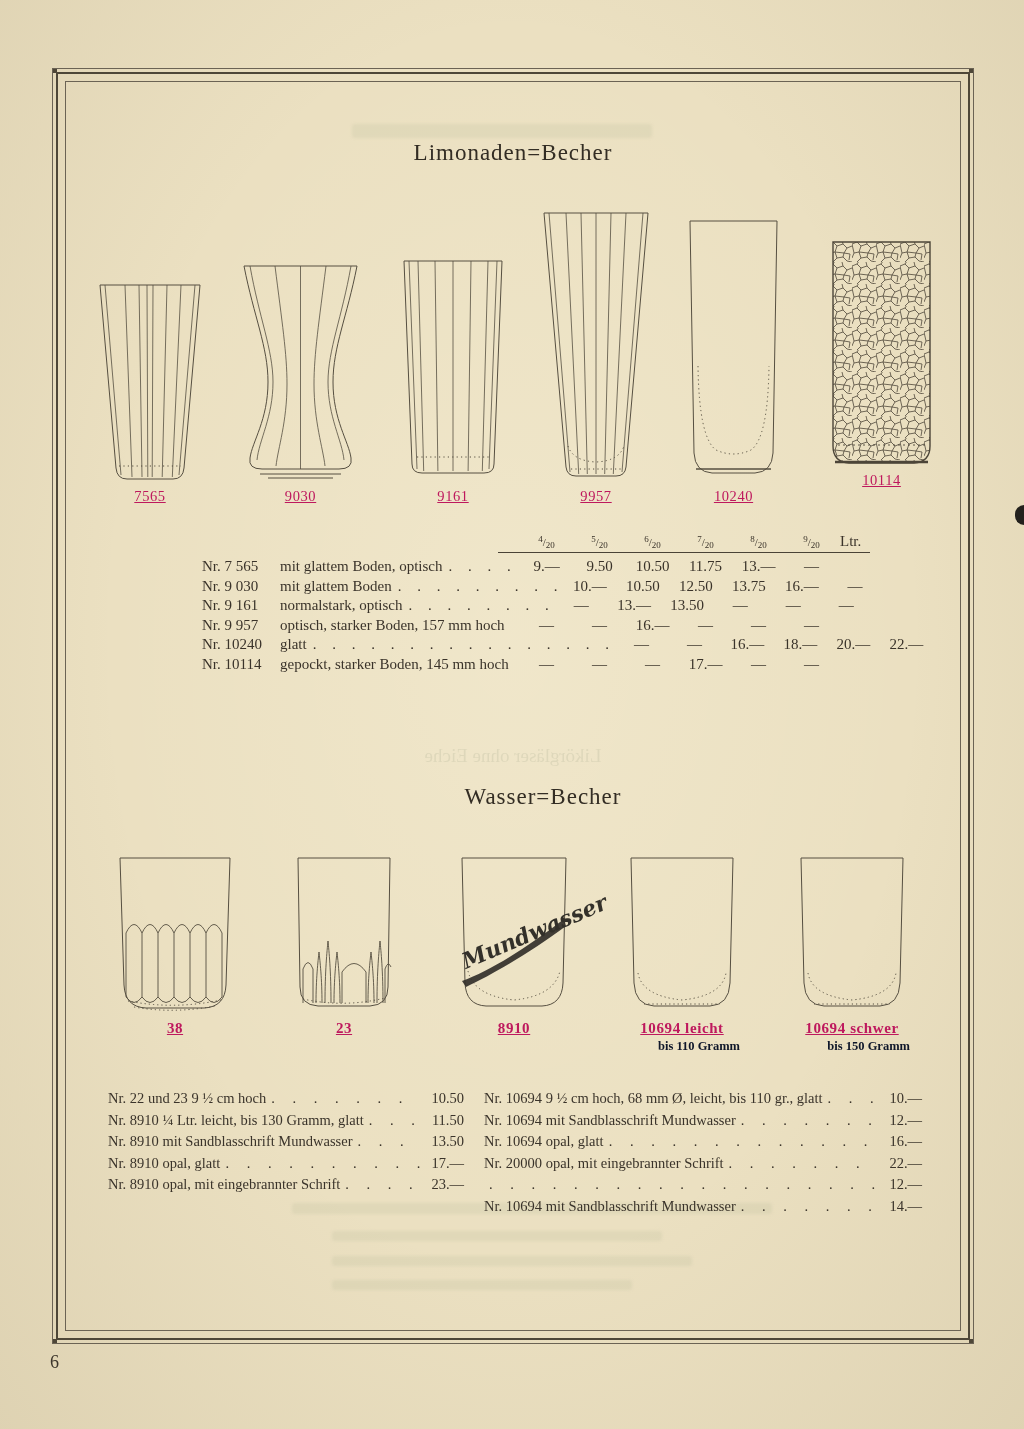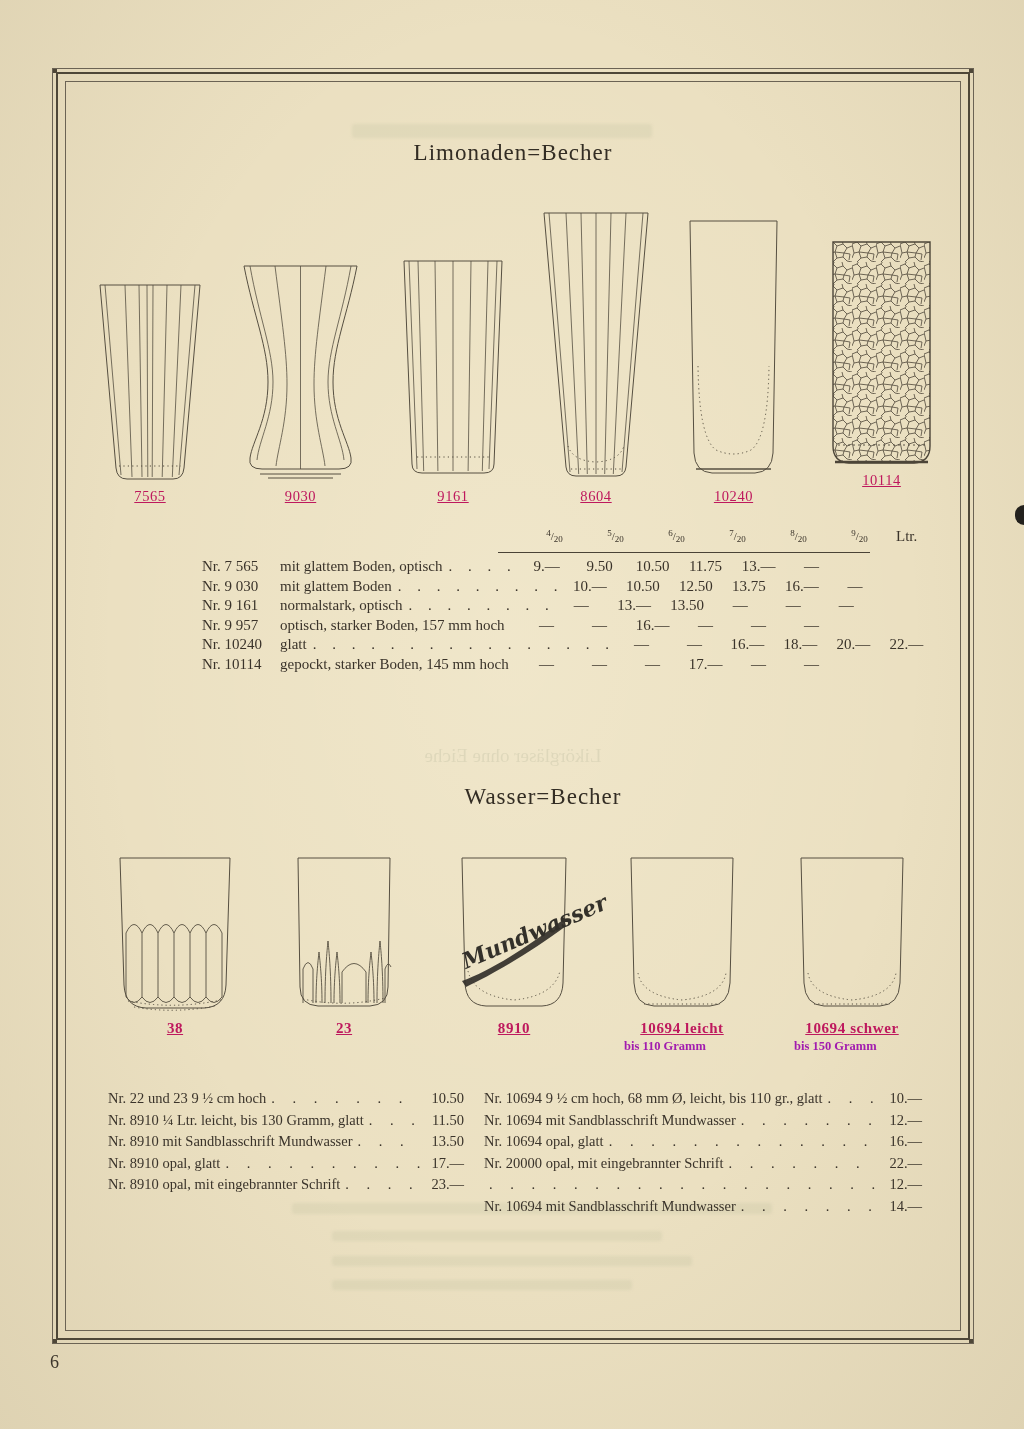--- a/index.html
+++ b/index.html
@@ -17,26 +17,26 @@
   .f2{position:absolute;inset:4px;border:2.5px solid #4e4738;}
   .f3{position:absolute;inset:13px;border:1px solid #6b6354;}
   .cnr{position:absolute;width:4px;height:4px;background:#4e4738;}
   .cnr.tl{left:1px;top:1px}.cnr.tr{right:1px;top:1px}.cnr.bl{left:1px;bottom:1px}.cnr.br{right:1px;bottom:1px}
   
   .sec-title{position:absolute;left:0;width:100%;text-align:center;
     font-size:23px;letter-spacing:1px;color:#332d24;}
   
   .glass-label{position:absolute;text-align:center;font-size:14.5px;letter-spacing:.6px;color:#be185d;text-decoration:underline;}
   .glass-label.bold{font-weight:bold;font-size:15px;}
-  .sub-label{position:absolute;text-align:left;font-size:12.5px;font-weight:bold;color:#a21caf;}
+  .sub-label{position:absolute;text-align:right;font-size:12.5px;font-weight:bold;color:#0f172a;}
   svg.glass{position:absolute;overflow:visible;}
   svg.glass *{vector-effect:none;}
   
   .ptable{position:absolute;left:150px;top:460px;width:680px;font-size:15px;}
-  .phead{position:relative;display:flex;align-items:flex-start;height:22px;gap:8px;}
+  .phead{position:relative;display:flex;align-items:flex-end;height:22px;}
   .phead .spacer{flex:0 0 318px;}
   .fcol{flex:0 0 53px;text-align:center;font-size:11px;}
   .frac sup{font-size:9px;vertical-align:4px;}
   .frac sub{font-size:9px;vertical-align:-2px;}
   .unit{font-size:15px;padding-left:2px;}
   .prule{position:absolute;left:296px;width:372px;bottom:-3px;border-bottom:1.2px solid #4a4336;}
   .prow{display:flex;height:19.5px;line-height:19.5px;white-space:nowrap;}
   .prow .nr{flex:0 0 78px;}
   .prow .descwrap{flex:0 0 240px;display:flex;overflow:visible;}
   .prow .desc{white-space:nowrap;}
@@ -113,21 +113,21 @@
 
   <svg class="glass" style="left:488px;top:142px;" width="112" height="270" viewBox="0 0 112 270">
     <g stroke="#564f41" stroke-width="1" fill="none" stroke-linejoin="round">
       <path d="M4,3 L108,3 L86,257 Q85,266 76,266 L36,266 Q27,266 26,257 Z"></path>
       <path d="M9,3 L30,262 M103,3 L82,262" stroke-width="0.8"></path>
       <path d="M26,3 L38.7,264 M41,3 L47.3,264 M56,3 L56,264 M71,3 L64.7,264 M86,3 L73.3,264" stroke-width="0.8"></path>
       <path d="M28,236 Q33,251 56,252 Q79,251 84,236" stroke-dasharray="1.2,3.2"></path>
       <path d="M31,259 L81,259" stroke-dasharray="1.2,3.2"></path>
     </g>
   </svg>
-  <div class="glass-label" style="left:488px;top:420px;width:112px;">8604</div>
+  <div class="glass-label" style="left:488px;top:420px;width:112px;">9957</div>
 
   <svg class="glass" style="left:633px;top:150px;" width="97" height="260" viewBox="0 0 97 260">
     <g stroke="#564f41" stroke-width="1" fill="none" stroke-linejoin="round">
       <path d="M5,3 L92,3 L88,235 Q87,254 70,255 L27,255 Q10,254 9,235 Z"></path>
       <path d="M13,148 Q14,220 31,232 Q48.5,240 66,232 Q83,220 84,148" stroke-dasharray="1.2,3.2"></path>
       <path d="M11,251 L86,251" stroke-width="1.6"></path>
     </g>
   </svg>
   <div class="glass-label" style="left:633px;top:420px;width:97px;">10240</div>
 

